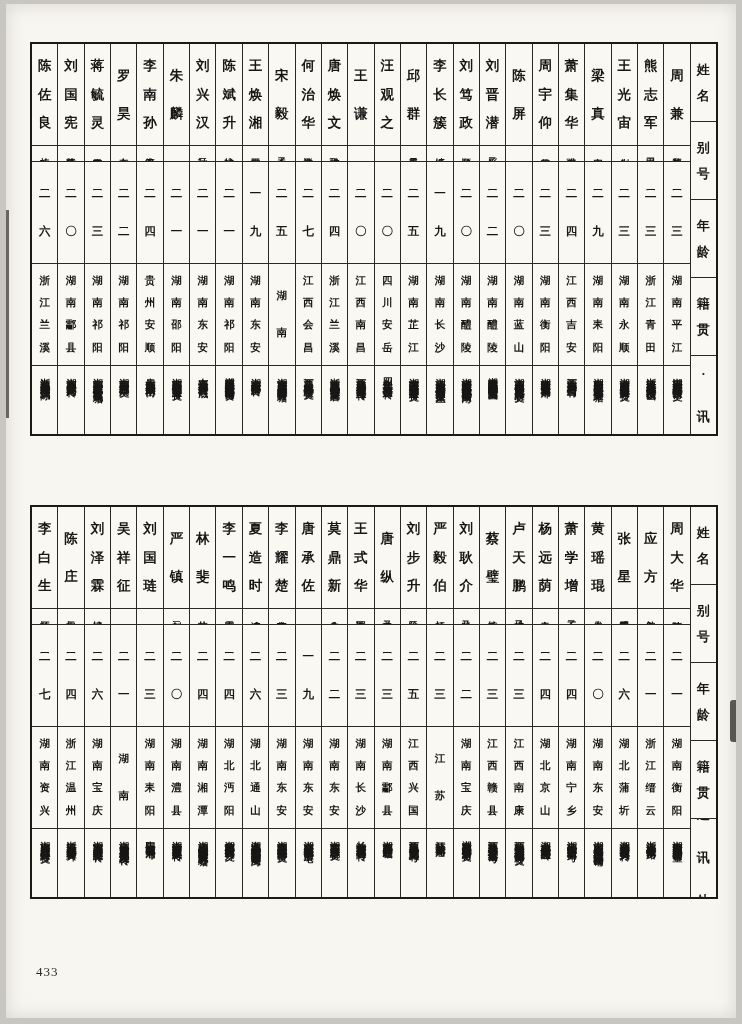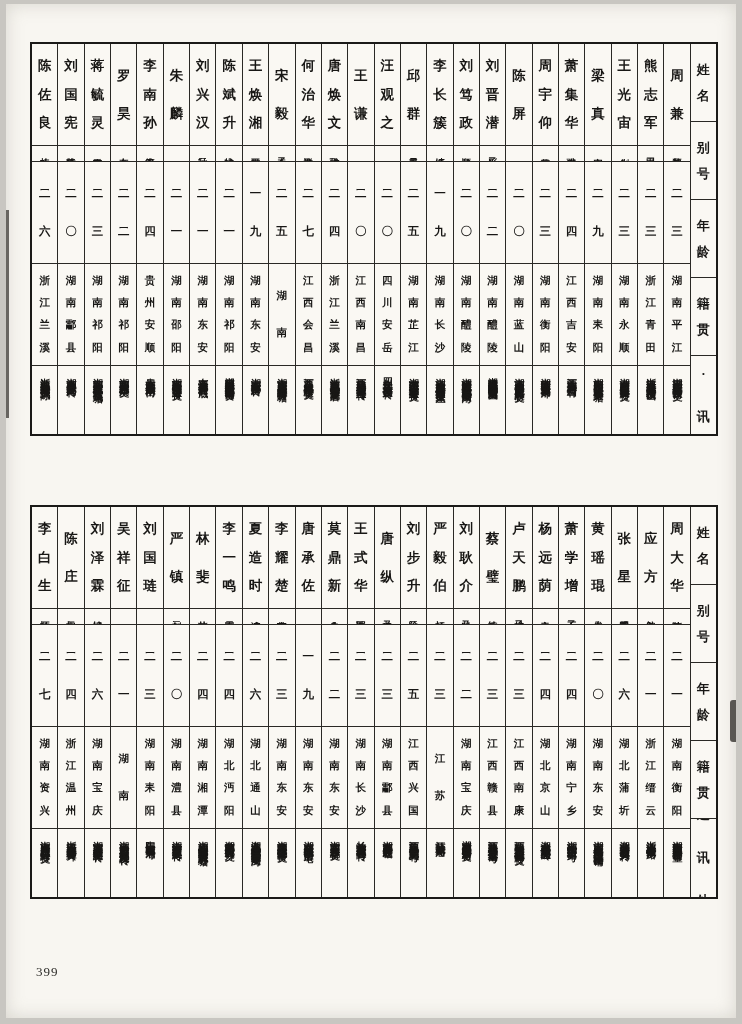--- a/index.html
+++ b/index.html
@@ -1229,16 +1229,16 @@
           <span class="vchar">湖</span>
           <span class="vchar">南</span>
           <span class="vchar">资</span>
           <span class="vchar">兴</span>
         </div>
         <div class="cell vcellwrap addr paddr">
           <div class="vtext">湖南资兴县东门口进兴号转交</div>
         </div>
       </div>
     </div>
-  <div class="page-number">399</div>
+  <div class="page-number">433</div>
   <div class="artifact-left"></div>
   <div class="artifact-right"></div>
 </div>
 
 </body></html>

